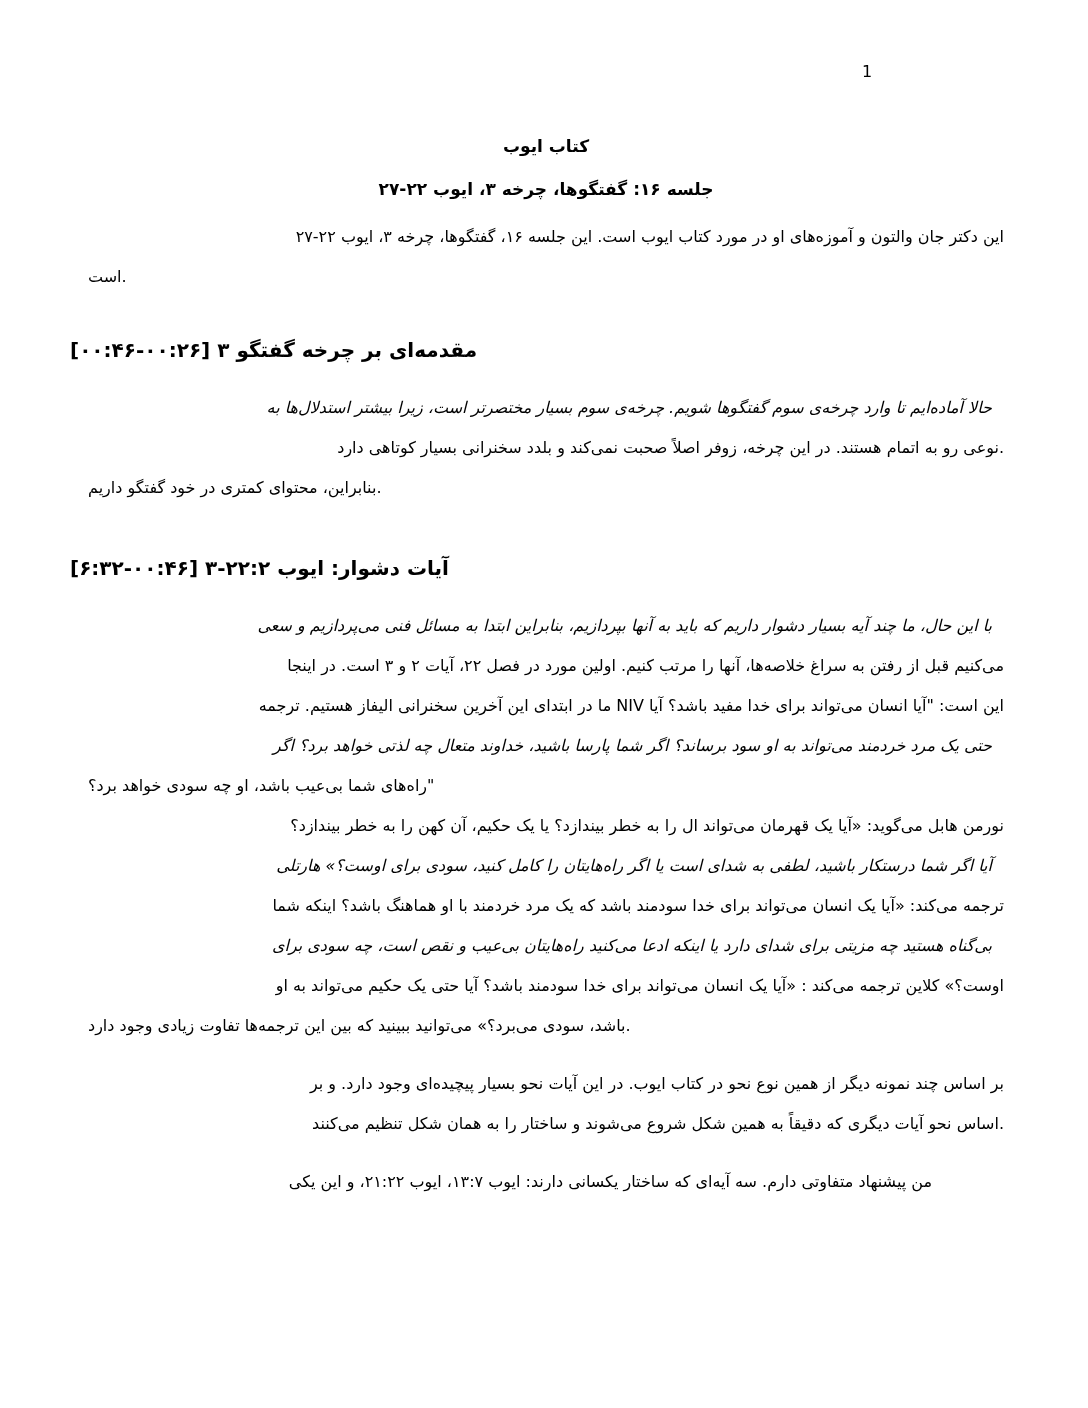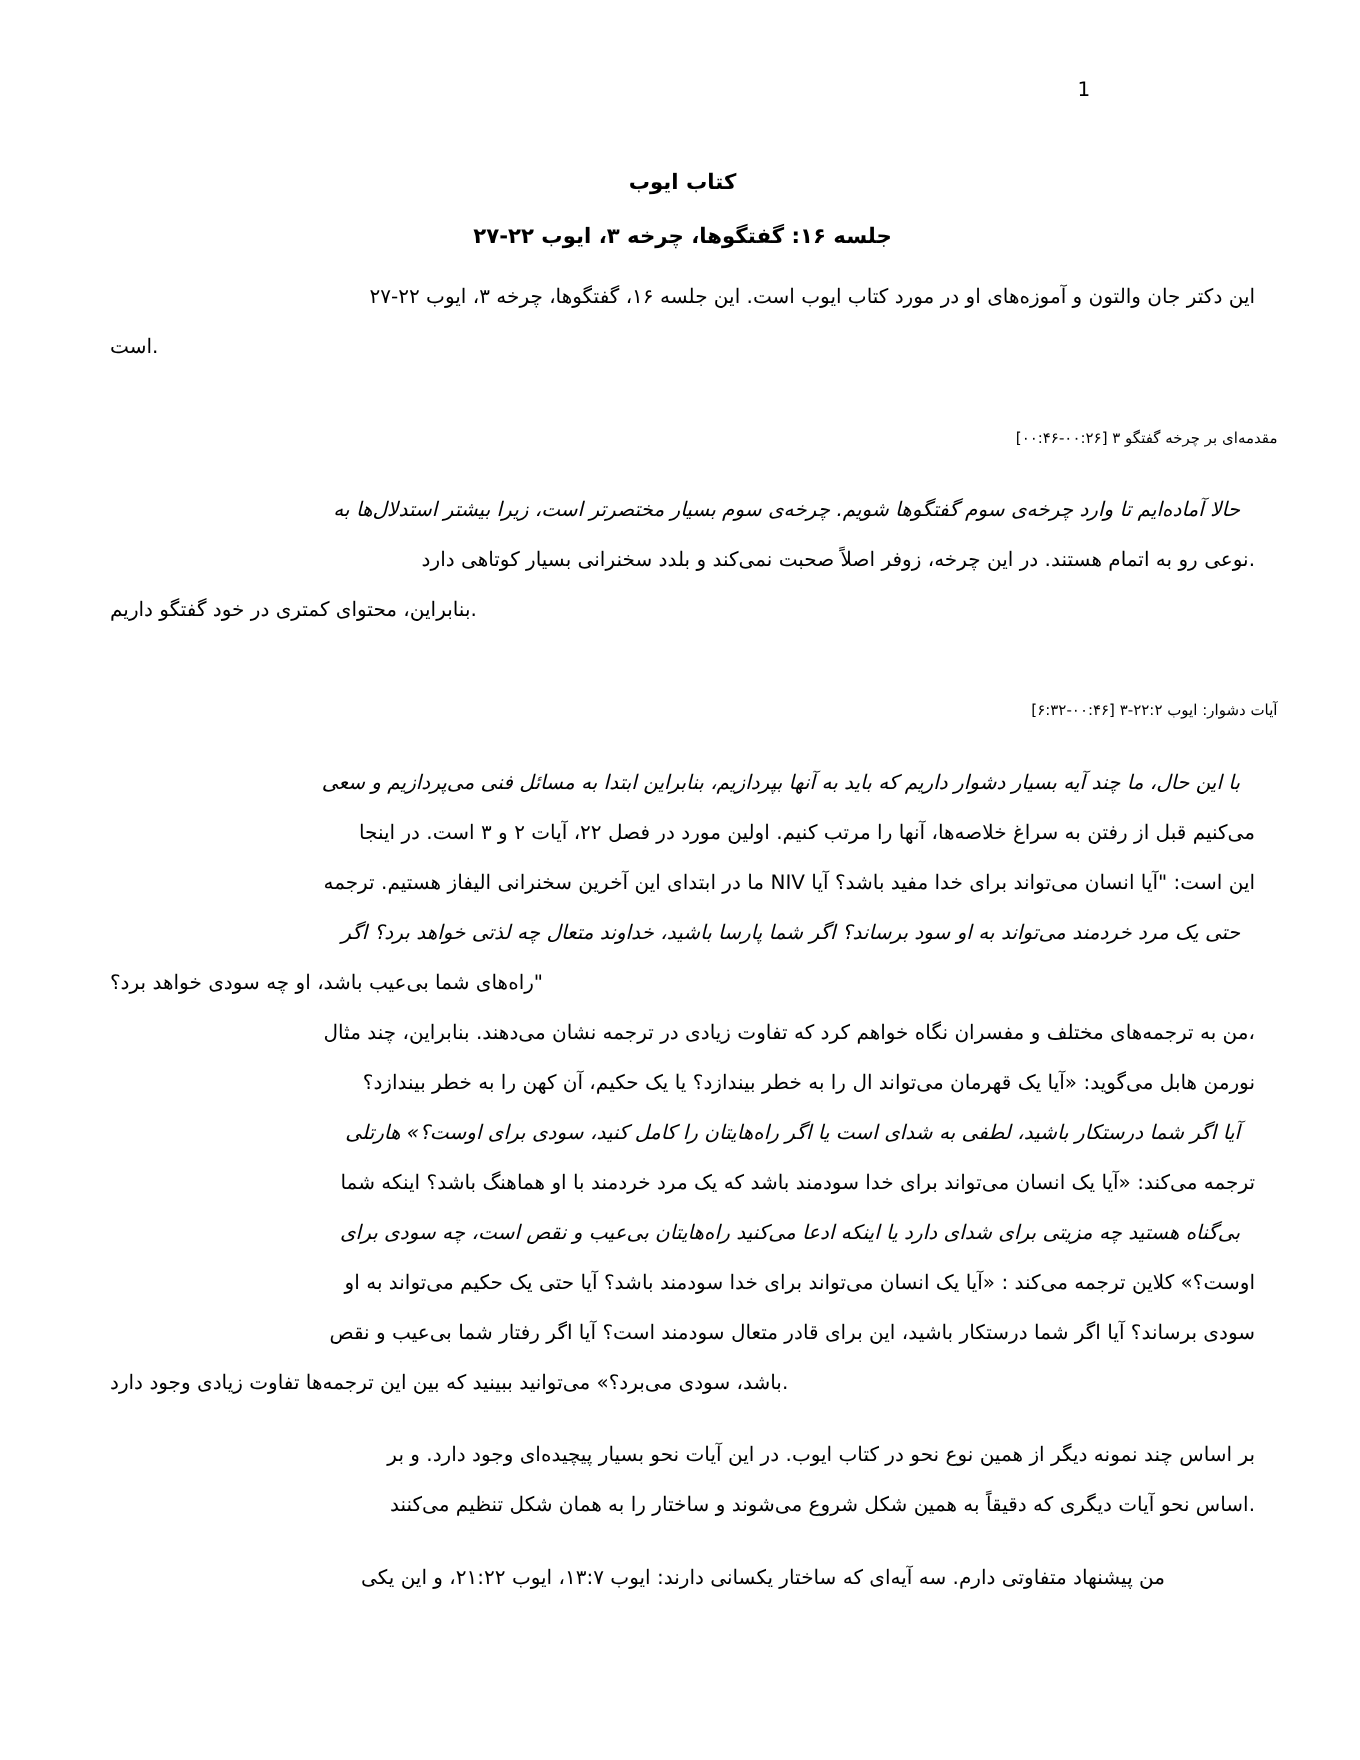--- a/index.html
+++ b/index.html
@@ -35,23 +35,23 @@
     text-align:right;
     font-size:16px;
     line-height:40px;
     white-space:nowrap;
   }
   .line.left{text-align:left;}
   .line.indent{padding-right:12px;font-style:italic;}
   .line.indent-lg{padding-right:72px;}
   .heading{
     direction:rtl;
-    text-align:right;
-    font-weight:normal;
-    font-size:12px;
+    text-align:left;
+    font-weight:bold;
+    font-size:20px;
     line-height:40px;
     white-space:nowrap;
   }
   .mt-p1{margin-top:6px;}
   .mt-h1{margin-top:33px;}
   .mt-h2{margin-top:40px;}
   .mt-p4{margin-top:4px;}
 </style>
 </head>
 <body>
@@ -81,27 +81,25 @@
     </div>
 
     <div class="heading mt-h2">آیات دشوار: ایوب ۲۲:۲-۳ [۰۰:۴۶-۶:۳۲]</div>
 
     <div class="para">
       <div class="line indent">با این حال، ما چند آیه بسیار دشوار داریم که باید به آنها بپردازیم، بنابراین ابتدا به مسائل فنی می‌پردازیم و سعی</div>
       <div class="line">می‌کنیم قبل از رفتن به سراغ خلاصه‌ها، آنها را مرتب کنیم. اولین مورد در فصل ۲۲، آیات ۲ و ۳ است. در اینجا</div>
       <div class="line">این است: "آیا انسان می‌تواند برای خدا مفید باشد؟ آیا NIV ما در ابتدای این آخرین سخنرانی الیفاز هستیم. ترجمه</div>
       <div class="line indent">حتی یک مرد خردمند می‌تواند به او سود برساند؟ اگر شما پارسا باشید، خداوند متعال چه لذتی خواهد برد؟ اگر</div>
       <div class="line left">"راه‌های شما بی‌عیب باشد، او چه سودی خواهد برد؟</div>
-      <div class="line">،من به ترجمه‌های مختلف و مفسران نگاه خواهم کرد که تفاوت زیادی در ترجمه نشان می‌دهند. بنابراین، چند مثال</div>
       <div class="line">نورمن هابل می‌گوید: «آیا یک قهرمان می‌تواند ال را به خطر بیندازد؟ یا یک حکیم، آن کهن را به خطر بیندازد؟</div>
       <div class="line indent">آیا اگر شما درستکار باشید، لطفی به شدای است یا اگر راه‌هایتان را کامل کنید، سودی برای اوست؟» هارتلی</div>
       <div class="line">ترجمه می‌کند: «آیا یک انسان می‌تواند برای خدا سودمند باشد که یک مرد خردمند با او هماهنگ باشد؟ اینکه شما</div>
       <div class="line indent">بی‌گناه هستید چه مزیتی برای شدای دارد یا اینکه ادعا می‌کنید راه‌هایتان بی‌عیب و نقص است، چه سودی برای</div>
       <div class="line">اوست؟» کلاین ترجمه می‌کند : «آیا یک انسان می‌تواند برای خدا سودمند باشد؟ آیا حتی یک حکیم می‌تواند به او</div>
-      <div class="line">سودی برساند؟ آیا اگر شما درستکار باشید، این برای قادر متعال سودمند است؟ آیا اگر رفتار شما بی‌عیب و نقص</div>
       <div class="line left">.باشد، سودی می‌برد؟» می‌توانید ببینید که بین این ترجمه‌ها تفاوت زیادی وجود دارد</div>
     </div>
 
     <div class="para mt-p4">
       <div class="line">بر اساس چند نمونه دیگر از همین نوع نحو در کتاب ایوب. در این آیات نحو بسیار پیچیده‌ای وجود دارد. و بر</div>
       <div class="line">.اساس نحو آیات دیگری که دقیقاً به همین شکل شروع می‌شوند و ساختار را به همان شکل تنظیم می‌کنند</div>
     </div>
 
     <div class="para">
       <div class="line indent-lg">من پیشنهاد متفاوتی دارم. سه آیه‌ای که ساختار یکسانی دارند: ایوب ۱۳:۷، ایوب ۲۱:۲۲، و این یکی</div>

